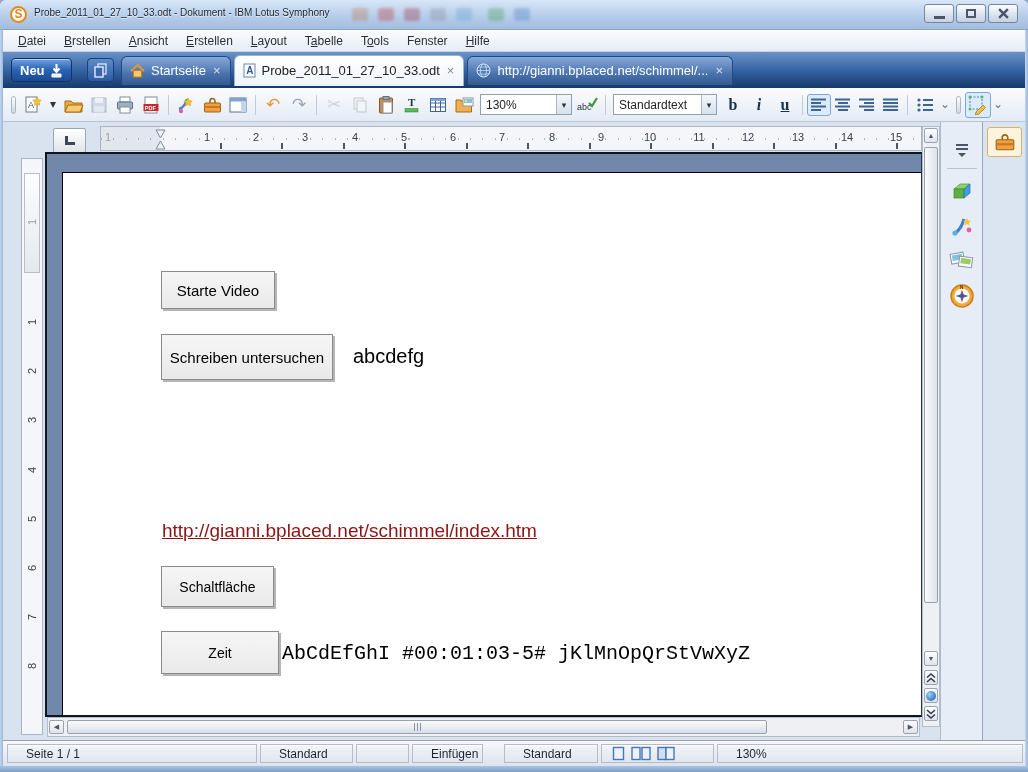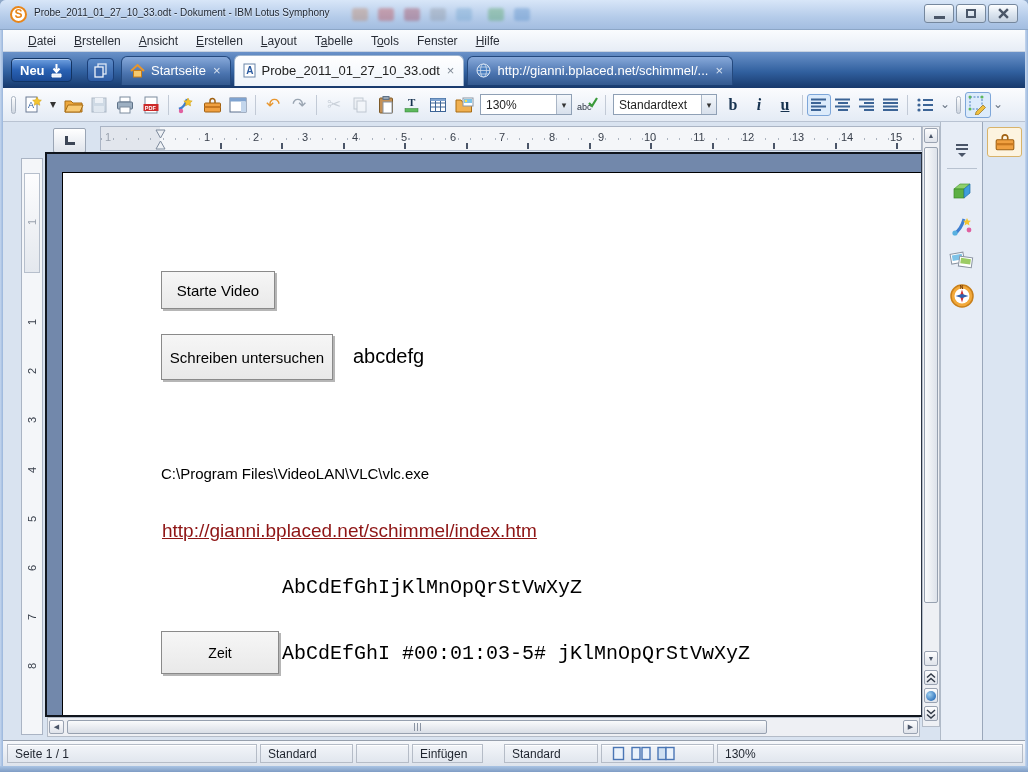--- a/index.html
+++ b/index.html
@@ -18,21 +18,21 @@
   .ghost { position:absolute; top:8px; width:16px; height:13px; border-radius:3px; opacity:.35; filter:blur(1.5px); }
   .winbtns { position:absolute; right:10px; top:4px; display:flex; gap:2px; }
   .winbtn { width:30px; height:19px; border:1px solid #75879d; border-radius:3px;
     background:linear-gradient(#fdfeff,#dde6f0 50%,#c4d1e0); display:flex; align-items:center; justify-content:center; }
   .glyph-min { width:11px; height:3px; background:#4a5668; margin-top:7px; }
   .glyph-restore { width:10px; height:9px; border:2px solid #4a5668; background:transparent; }
 
   
   .menubar { position:absolute; left:3px; top:30px; width:1022px; height:22px;
     background:linear-gradient(#fafcfe,#e7edf6); border-bottom:1px solid #c8d2e0;
-    display:flex; align-items:center; padding-left:16px; }
+    display:flex; align-items:center; padding-left:6px; }
   .menu-item { font-size:12px; color:#2a2f38; padding:2px 9px; cursor:default; }
   .menu-item u { text-decoration:underline; }
 
   
   .tabbar { position:absolute; left:3px; top:52px; width:1022px; height:36px;
     background:linear-gradient(#6a92c9,#31609f 55%,#17396c); display:flex; align-items:center; }
   .neu-btn { position:absolute; left:8px; top:6px; height:24px; padding:0 8px; display:flex; align-items:center; gap:5px;
     background:linear-gradient(#6fa0e0,#2a62b4 50%,#1b4a94); border:1px solid #123463; border-radius:4px;
     color:#fff; font-weight:bold; font-size:13px; box-shadow:inset 0 1px 0 rgba(255,255,255,.5); }
   .winlist-btn { position:absolute; left:84px; top:6px; width:27px; height:24px;
@@ -125,21 +125,21 @@
   .sideicon { position:absolute; left:7px; width:28px; height:28px; display:flex; align-items:center; justify-content:center; }
   .strip-div { position:absolute; left:6px; top:46px; width:30px; height:1px; background:#b8c2d0; }
   .rightpanel { position:absolute; left:979px; top:0; width:43px; height:618px; background:#dbe5f2; border-left:1px solid #9aa7ba; }
   .toolbox-btn { position:absolute; left:4px; top:5px; width:35px; height:30px; background:#fdf4e0;
     border:1px solid #d8b36a; border-radius:3px; display:flex; align-items:center; justify-content:center; }
 
   
   .statusbar { position:absolute; left:3px; top:740px; width:1022px; height:26px;
     background:linear-gradient(#f6f8fb,#dde3ec); border-top:1px solid #97a0ad; }
   .seg { position:absolute; top:3px; height:19px; border:1px solid #b5bcc7; box-shadow:inset 0 1px 0 #fff;
-    font-size:12px; color:#1e242e; display:flex; align-items:center; padding-left:7px; white-space:nowrap; overflow:hidden; }
+    font-size:12px; color:#1e242e; display:flex; align-items:center; padding-left:18px; white-space:nowrap; overflow:hidden; }
   .seg.icons { gap:6px; padding-left:10px; }
 
   .bottom-edge { position:absolute; left:0; top:766px; width:1028px; height:6px; background:linear-gradient(#a9c4e4,#7f9cc4); }
   .side-edge { position:absolute; top:30px; width:3px; height:736px; background:linear-gradient(90deg,#c4d6ee,#9ab6dc); }
 </style>
 </head>
 <body>
 
 <div class="frame">
 
@@ -444,23 +444,24 @@
 
     <div class="docview">
       <div class="page">
         <div class="doc-btn" style="left:98px;top:161px;width:172px;height:46px;">
           <span>Schreiben untersuchen</span>
         </div>
         <div class="doc-btn" style="left:98px;top:98px;width:114px;height:38px;">
           <span>Starte Video</span>
         </div>
         <div class="doc-text" style="left:290px;top:172px;font-size:20px;">abcdefg</div>
-        <div class="doc-text" style="left:98px;top:292px;font-size:15px;">C:\Program Files\VideoLAN\VLC\vlc.exe</div>
         <a class="doc-link" style="left:99px;top:347px;text-align:right;">http://gianni.bplaced.net/schimmel/index.htm</a>
-        <div class="doc-text mono" style="left:219px;top:403px;">AbCdEfGhIjKlMnOpQrStVwXyZ</div>
+        <div class="doc-btn" style="left:98px;top:393px;width:113px;height:41px;font-size:14px;">
+          <span>Schaltfläche</span>
+        </div>
         <div class="doc-btn" style="left:98px;top:458px;width:118px;height:43px;font-size:14px;">
           <span>Zeit</span>
         </div>
         <div class="doc-text mono" style="left:219px;top:469px;">AbCdEfGhI #00:01:03-5# jKlMnOpQrStVwXyZ</div>
       </div>
     </div>
 
     <div class="vscroll">
       <span class="sbtn" style="top:1px;">
           <span>▲</span>

